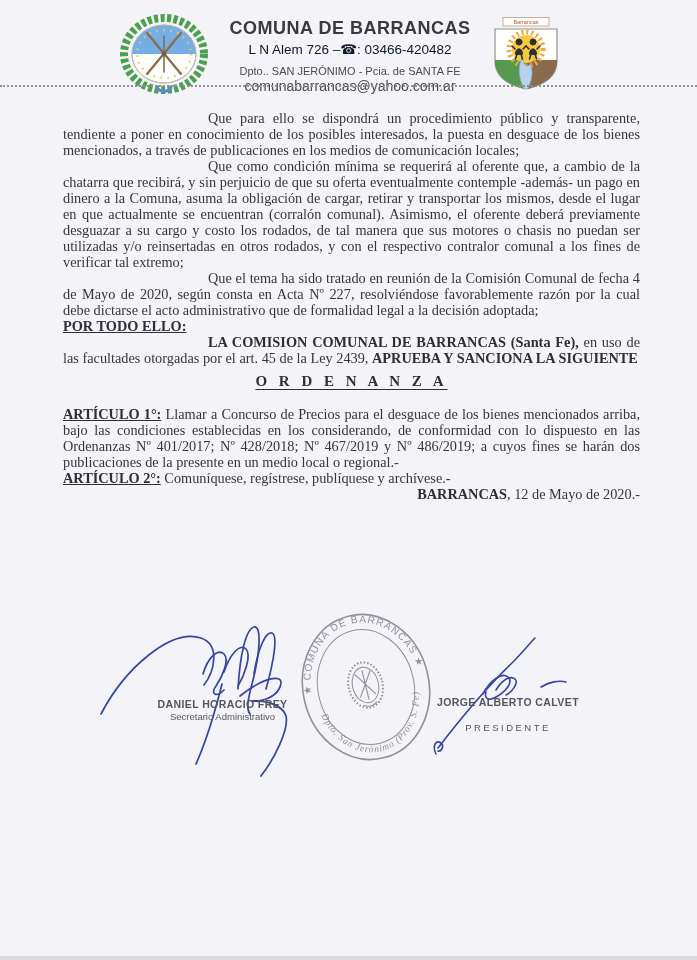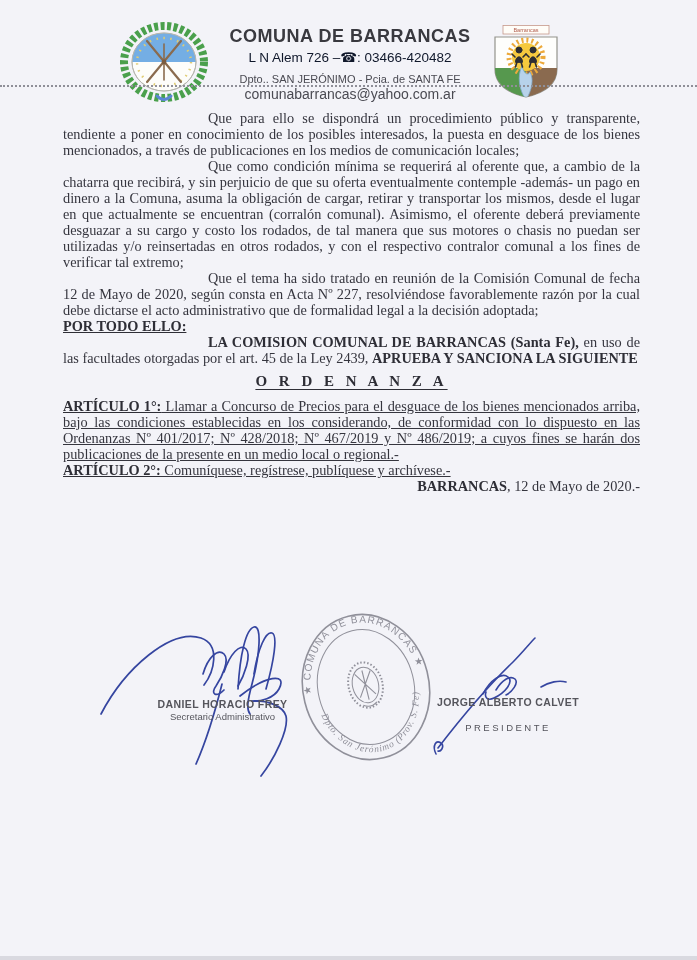--- a/index.html
+++ b/index.html
@@ -2,40 +2,40 @@
 <html><head>
 <meta charset="utf-8">
 <style>
   html,body{margin:0;padding:0;background:#e8e8ee;}
   #page{
     position:relative;width:697px;height:960px;margin:0 auto;
     background:#f3f3f8;overflow:hidden;
     font-family:"Liberation Serif", serif;color:#35353e;
   }
   
-  .letterhead{position:absolute;top:16px;left:0;right:0;height:86px;}
+  .letterhead{position:absolute;top:8px;left:0;right:0;height:86px;}
   .logo-left{position:absolute;left:118px;top:6px;}
   .logo-right{position:absolute;left:482px;top:8px;}
   .head-text{position:absolute;left:178px;top:10px;width:344px;text-align:center;
     font-family:"Liberation Sans", sans-serif;color:#3f3f48;}
   .h-title{font-size:18px;font-weight:bold;letter-spacing:.5px;color:#39393f;}
   .h-line1{font-size:13.5px;margin-top:2px;color:#0f172a;}
   .h-line2{font-size:11px;margin-top:8px;color:#4a4a52;}
   .h-line3{font-size:14px;margin-top:1px;color:#4a4a52;}
   .dotted{position:absolute;top:85px;left:0;right:0;height:0;border-top:2px dotted #8f8f98;}
   
   .doc-body{position:absolute;left:63px;top:110px;width:577px;font-size:14.3px;line-height:16px;text-align:justify;}
   .doc-body p{margin:0;}
   .cons{text-indent:145px;}
   .portodo{text-indent:0;}
   .bold-u{font-weight:bold;text-decoration:underline;color:#2e2e36;}
   b{color:#2e2e36;}
-  .ord{margin:7px 0 9px 0;text-align:center;font-size:15px;font-weight:bold;color:#2e2e36;
+  .ord{margin:7px 0 17px 0;text-align:center;font-size:15px;font-weight:bold;color:#2e2e36;
     letter-spacing:4px;text-decoration:underline;text-underline-offset:3px;}
-  .article{margin-bottom:11px;text-decoration:underline;}
+  .article{margin-bottom:11px;}
   .dateline{text-align:right;margin-top:9px;}
   
   .sig-area{position:absolute;left:0;top:608px;width:697px;height:185px;}
   .sig-svg{position:absolute;}
   .sig-names{position:absolute;text-align:center;font-family:"Liberation Sans", sans-serif;color:#55555c;}
   .sig-name{font-size:10.5px;font-weight:bold;letter-spacing:.4px;}
   .sig-title{font-size:9.5px;margin-top:1px;}
   .sig-title-spaced{font-size:9.5px;margin-top:14px;letter-spacing:2.5px;}
   .names-left{left:130px;top:90px;width:185px;}
   .names-right{left:418px;top:88px;width:180px;}
@@ -94,21 +94,21 @@
         </g>
       </g>
     </svg>
   </header>
 
   <div class="dotted"></div>
 
   <main class="doc-body">
     <p class="cons">Que para ello se dispondrá un procedimiento público y transparente, tendiente a poner en conocimiento de los posibles interesados, la puesta en desguace de los bienes mencionados, a través de publicaciones en los medios de comunicación locales;</p>
     <p class="cons">Que como condición mínima se requerirá al oferente que, a cambio de la chatarra que recibirá, y sin perjuicio de que su oferta eventualmente contemple -además- un pago en dinero a la Comuna, asuma la obligación de cargar, retirar y transportar los mismos, desde el lugar en que actualmente se encuentran (corralón comunal). Asimismo, el oferente deberá previamente desguazar a su cargo y costo los rodados, de tal manera que sus motores o chasis no puedan ser utilizadas y/o reinsertadas en otros rodados, y con el respectivo contralor comunal a los fines de verificar tal extremo;</p>
-    <p class="cons">Que el tema ha sido tratado en reunión de la Comisión Comunal de fecha 12 de Mayo de 2020, según consta en Acta Nº 227, resolviéndose favorablemente razón por la cual debe dictarse el acto administrativo que de formalidad legal a la decisión adoptada;</p>
+    <p class="cons">Que el tema ha sido tratado en reunión de la Comisión Comunal de fecha 4 de Mayo de 2020, según consta en Acta Nº 227, resolviéndose favorablemente razón por la cual debe dictarse el acto administrativo que de formalidad legal a la decisión adoptada;</p>
     <p class="portodo"><span class="bold-u">POR TODO ELLO:</span></p>
     <p class="cons"><b>LA COMISION COMUNAL DE BARRANCAS (Santa Fe),</b><span> en uso de las facultades otorgadas por el art. 45 de la Ley 2439, </span><b>APRUEBA Y SANCIONA LA SIGUIENTE</b></p>
 
     <h2 class="ord">O R D E N A N Z A</h2>
 
     <p class="article"><span class="bold-u">ARTÍCULO 1°:</span><span> Llamar a Concurso de Precios para el desguace de los bienes mencionados arriba, bajo las condiciones establecidas en los considerando, de conformidad con lo dispuesto en las Ordenanzas Nº 401/2017; Nº 428/2018; Nº 467/2019 y Nº 486/2019; a cuyos fines se harán dos publicaciones de la presente en un medio local o regional.-</span></p>
     <p class="article"><span class="bold-u">ARTÍCULO 2°:</span><span> Comuníquese, regístrese, publíquese y archívese.-</span></p>
 
     <p class="dateline"><b>BARRANCAS</b><span>, 12 de Mayo de 2020.-</span></p>
   </main>

